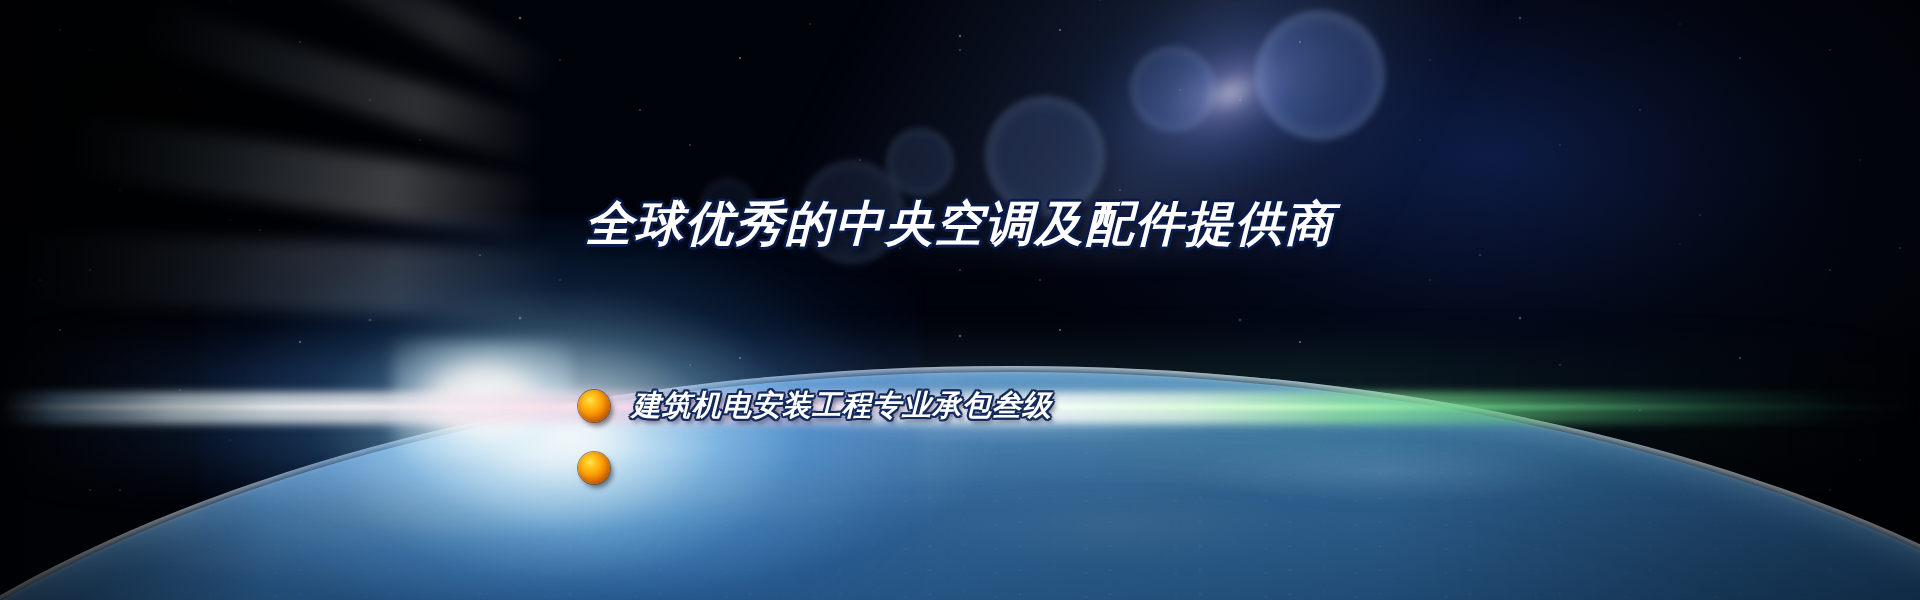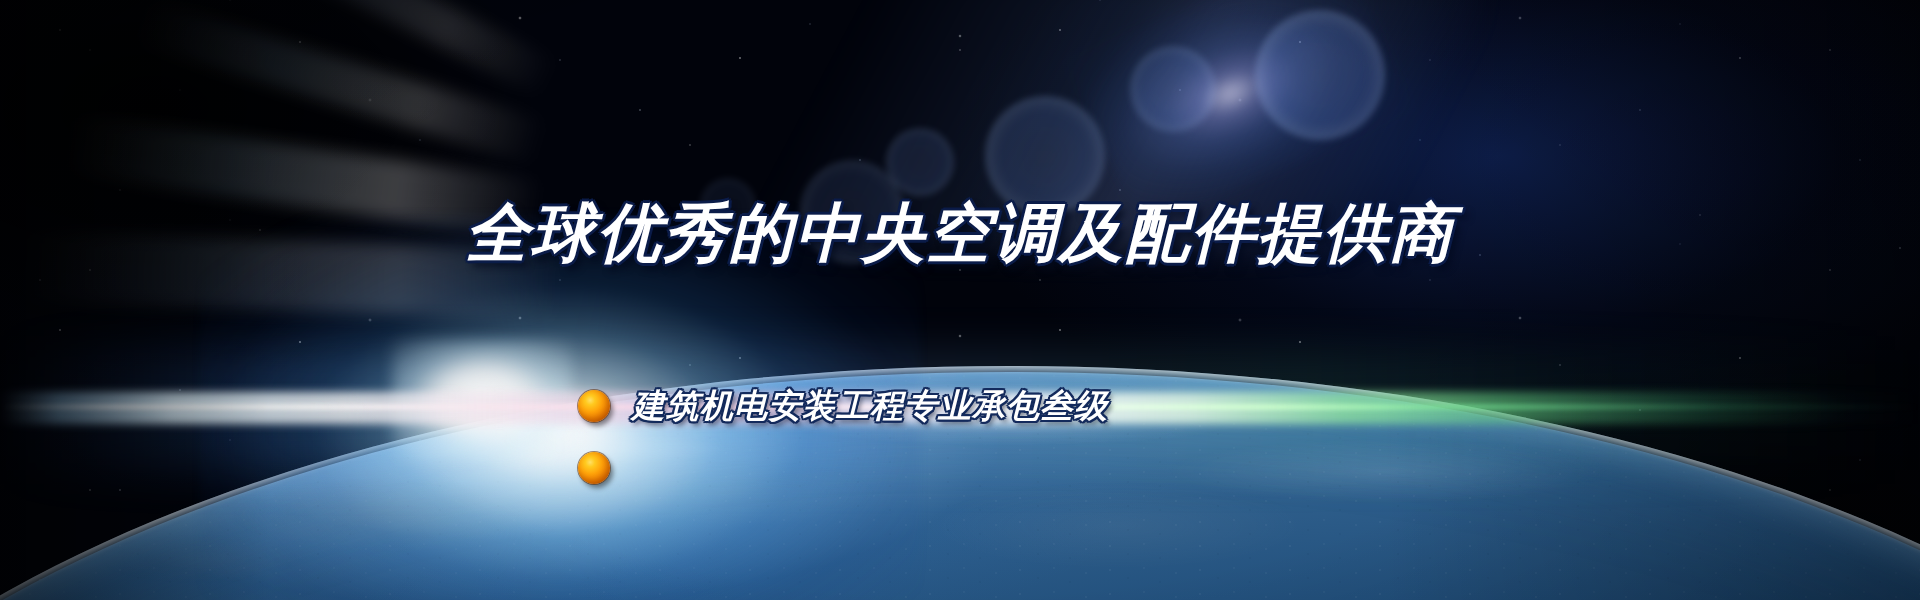--- a/index.html
+++ b/index.html
@@ -236,21 +236,21 @@
     position: absolute;
     inset: 0;
     z-index: 40;
   }
 
   .headline {
     position: absolute;
     left: 0; right: 0;
     top: 198px;
     text-align: center;
-    font-size: 64px;
+    font-size: 48px;
     line-height: 1.1;
     font-weight: bold;
     font-style: italic;
     color: #ffffff;
     letter-spacing: 2px;
     white-space: nowrap;
     text-shadow:
       -2px -2px 0 #0b1c49, 2px -2px 0 #0b1c49, -2px 2px 0 #0b1c49, 2px 2px 0 #0b1c49,
       -3px 0 0 #0b1c49, 3px 0 0 #0b1c49, 0 -3px 0 #0b1c49, 0 3px 0 #0b1c49,
       5px 6px 7px rgba(2,8,28,0.75);
@@ -272,21 +272,21 @@
     flex: 0 0 auto;
     background:
       radial-gradient(circle at 38% 32%, #ffe066 0%, #ffc91f 16%, #ffa30a 40%, #f07c00 68%, #d35f00 88%, #8a3c00 100%);
     box-shadow:
       0 0 0 1px rgba(90,40,0,0.55),
       3px 4px 5px rgba(0,0,0,0.45),
       inset -2px -3px 6px rgba(130,55,0,0.45);
   }
   .bullet-text {
     margin-left: 22px;
-    font-size: 33px;
+    font-size: 29px;
     font-weight: bold;
     font-style: italic;
     color: #ffffff;
     letter-spacing: 1px;
     white-space: nowrap;
     text-shadow:
       -1.6px -1.6px 0 #132a5c, 1.6px -1.6px 0 #132a5c, -1.6px 1.6px 0 #132a5c, 1.6px 1.6px 0 #132a5c,
       -2.2px 0 0 #132a5c, 2.2px 0 0 #132a5c, 0 -2.2px 0 #132a5c, 0 2.2px 0 #132a5c,
       3px 4px 5px rgba(3,12,34,0.6);
   }

